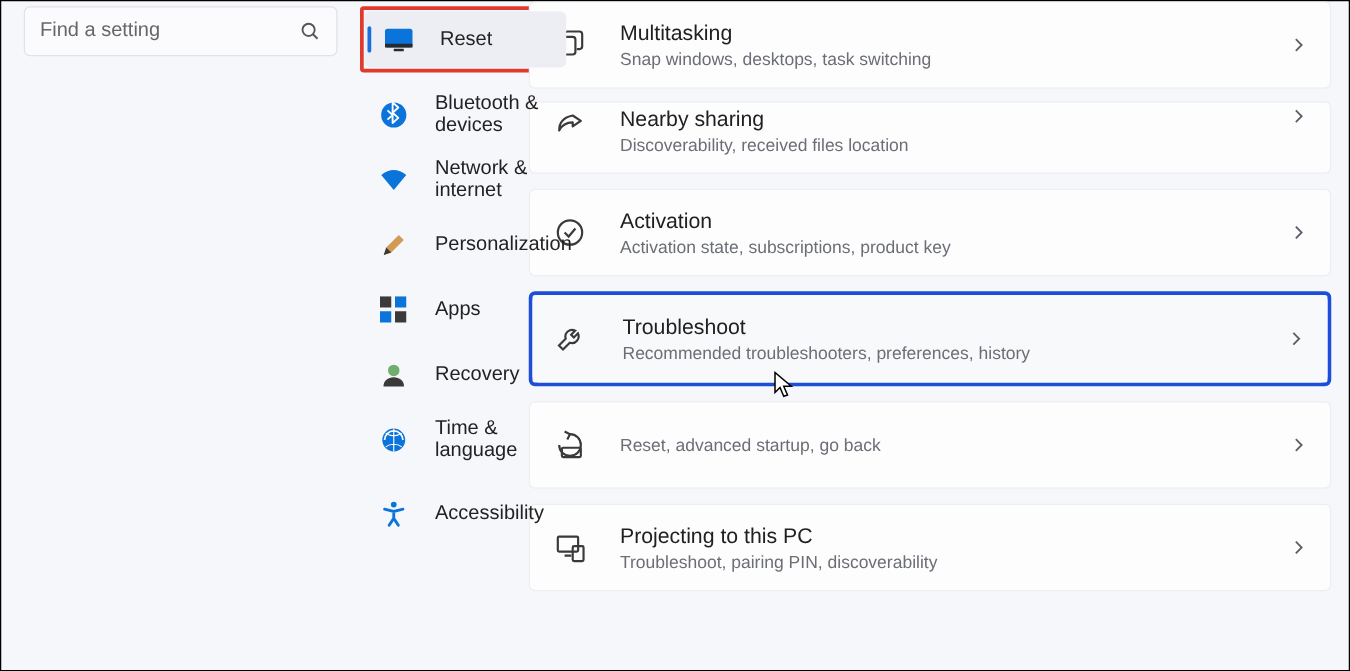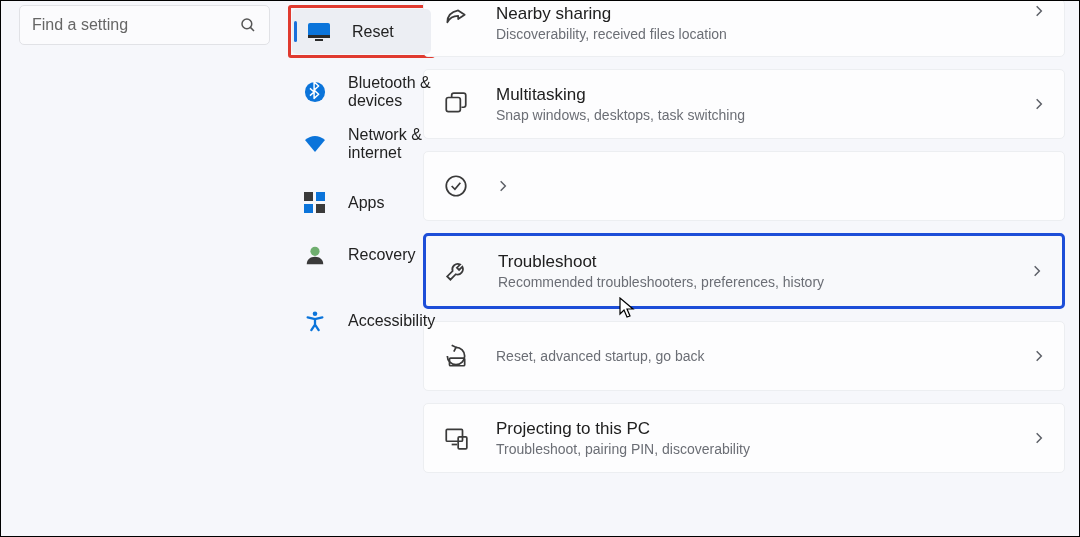--- a/index.html
+++ b/index.html
@@ -71,20 +71,29 @@
       <div class="nav-gap"></div>
       <div class="nav-item">
         <span class="nicon">
           <svg width="24" height="20" viewBox="0 0 24 20">
               <path d="M12 18 L2 6 Q12 -2 22 6 Z" fill="#0b74da"></path>
             </svg>
         </span>
         <span class="nlabel">Network &amp; internet</span>
       </div>
       <div class="nav-gap"></div>
+      <div class="nav-item">
+        <span class="nicon">
+          <svg width="24" height="24" viewBox="0 0 24 24">
+              <path d="M4 20l2-6 10-10 4 4-10 10z" fill="#d49a55"></path>
+              <path d="M4 20l2-6 4 4z" fill="#3a3a3a"></path>
+            </svg>
+        </span>
+        <span class="nlabel">Personalization</span>
+      </div>
       <div class="nav-gap"></div>
       <div class="nav-item">
         <span class="nicon">
           <svg width="22" height="22" viewBox="0 0 22 22">
               <rect x="0" y="0" width="9" height="9" fill="#3a3a3a"></rect>
               <rect x="12" y="0" width="9" height="9" fill="#0b74da"></rect>
               <rect x="0" y="12" width="9" height="9" fill="#0b74da"></rect>
               <rect x="12" y="12" width="9" height="9" fill="#3a3a3a"></rect>
             </svg>
         </span>
@@ -94,77 +103,91 @@
       <div class="nav-item">
         <span class="nicon">
           <svg width="22" height="22" viewBox="0 0 24 24">
               <circle cx="12" cy="8" r="5" fill="#6fae6f"></circle>
               <path d="M3 22c0-5 4-8 9-8s9 3 9 8z" fill="#3a3a3a"></path>
             </svg>
         </span>
         <span class="nlabel">Recovery</span>
       </div>
       <div class="nav-gap"></div>
+      <div class="nav-item">
+        <span class="nicon">
+          <svg width="22" height="22" viewBox="0 0 24 24">
+              <circle cx="12" cy="12" r="10" fill="#0b74da"></circle>
+              <path d="M4 12a8 8 0 0116 0" stroke="#fff" stroke-width="1.5" fill="none"></path>
+              <path d="M12 2v20M5 6c4 3 10 3 14 0M5 18c4-3 10-3 14 0" stroke="#fff" stroke-width="1" fill="none"></path>
+            </svg>
+        </span>
+        <span class="nlabel">Time &amp; language</span>
+      </div>
       <div class="nav-gap"></div>
       <div class="nav-gap"></div>
       <div class="nav-item">
         <span class="nicon">
           <svg width="22" height="22" viewBox="0 0 24 24">
               <circle cx="12" cy="4" r="2.5" fill="#0b74da"></circle>
               <path d="M4 8l8 2 8-2M12 10v6l-4 6M12 16l4 6" stroke="#0b74da" stroke-width="2.5" fill="none" stroke-linecap="round"></path>
             </svg>
         </span>
         <span class="nlabel">Accessibility</span>
       </div>
     </div>
   </div>
 
   <div class="main">
+    <div class="card">
+      <span class="cicon">
+        <svg width="26" height="26" viewBox="0 0 24 24" fill="none" stroke="currentColor" stroke-width="1.6">
+            <rect x="3" y="6" width="13" height="13" rx="2"></rect>
+            <path d="M8 6V4a2 2 0 012-2h9a2 2 0 012 2v9a2 2 0 01-2 2h-2"></path>
+          </svg>
+      </span>
+      <div class="ctext">
+        <span class="ctitle">Multitasking</span>
+        <span class="cdesc">Snap windows, desktops, task switching</span>
+      </div>
+      <span class="chev">
+        <svg width="14" height="14" viewBox="0 0 24 24" fill="none" stroke="currentColor" stroke-width="2.5">
+            <polyline points="8 4 16 12 8 20"></polyline>
+          </svg>
+      </span>
+    </div>
+
     <div class="card first">
       <span class="cicon">
         <svg width="26" height="26" viewBox="0 0 24 24" fill="none" stroke="currentColor" stroke-width="1.6">
             <path d="M14 5l6 4-6 4V10c-5 0-8 2-10 6 0-7 5-10 10-11z" stroke-linejoin="round"></path>
           </svg>
       </span>
       <div class="ctext">
         <span class="ctitle">Nearby sharing</span>
         <span class="cdesc">Discoverability, received files location</span>
       </div>
       <span class="chev">
         <svg width="14" height="14" viewBox="0 0 24 24" fill="none" stroke="currentColor" stroke-width="2.5">
             <polyline points="8 4 16 12 8 20"></polyline>
           </svg>
       </span>
     </div>
 
     <div class="card">
       <span class="cicon">
         <svg width="26" height="26" viewBox="0 0 24 24" fill="none" stroke="currentColor" stroke-width="1.6">
-            <rect x="3" y="6" width="13" height="13" rx="2"></rect>
-            <path d="M8 6V4a2 2 0 012-2h9a2 2 0 012 2v9a2 2 0 01-2 2h-2"></path>
-          </svg>
-      </span>
-      <div class="ctext">
-        <span class="ctitle">Multitasking</span>
-        <span class="cdesc">Snap windows, desktops, task switching</span>
-      </div>
-      <span class="chev">
-        <svg width="14" height="14" viewBox="0 0 24 24" fill="none" stroke="currentColor" stroke-width="2.5">
-            <polyline points="8 4 16 12 8 20"></polyline>
-          </svg>
-      </span>
-    </div>
-
-    <div class="card">
-      <span class="cicon">
-        <svg width="26" height="26" viewBox="0 0 24 24" fill="none" stroke="currentColor" stroke-width="1.6">
             <circle cx="12" cy="12" r="9"></circle>
             <polyline points="8 12 11 15 16 9"></polyline>
           </svg>
       </span>
+      <div class="ctext">
+        <span class="ctitle">Activation</span>
+        <span class="cdesc">Activation state, subscriptions, product key</span>
+      </div>
       <span class="chev">
         <svg width="14" height="14" viewBox="0 0 24 24" fill="none" stroke="currentColor" stroke-width="2.5">
             <polyline points="8 4 16 12 8 20"></polyline>
           </svg>
       </span>
     </div>
 
     <div class="highlight-main">
       <div class="card">
         <span class="cicon">

